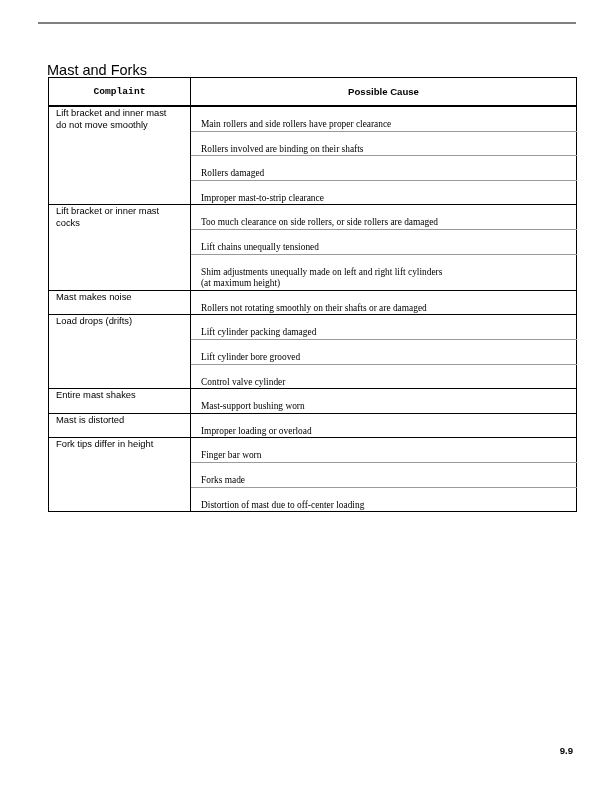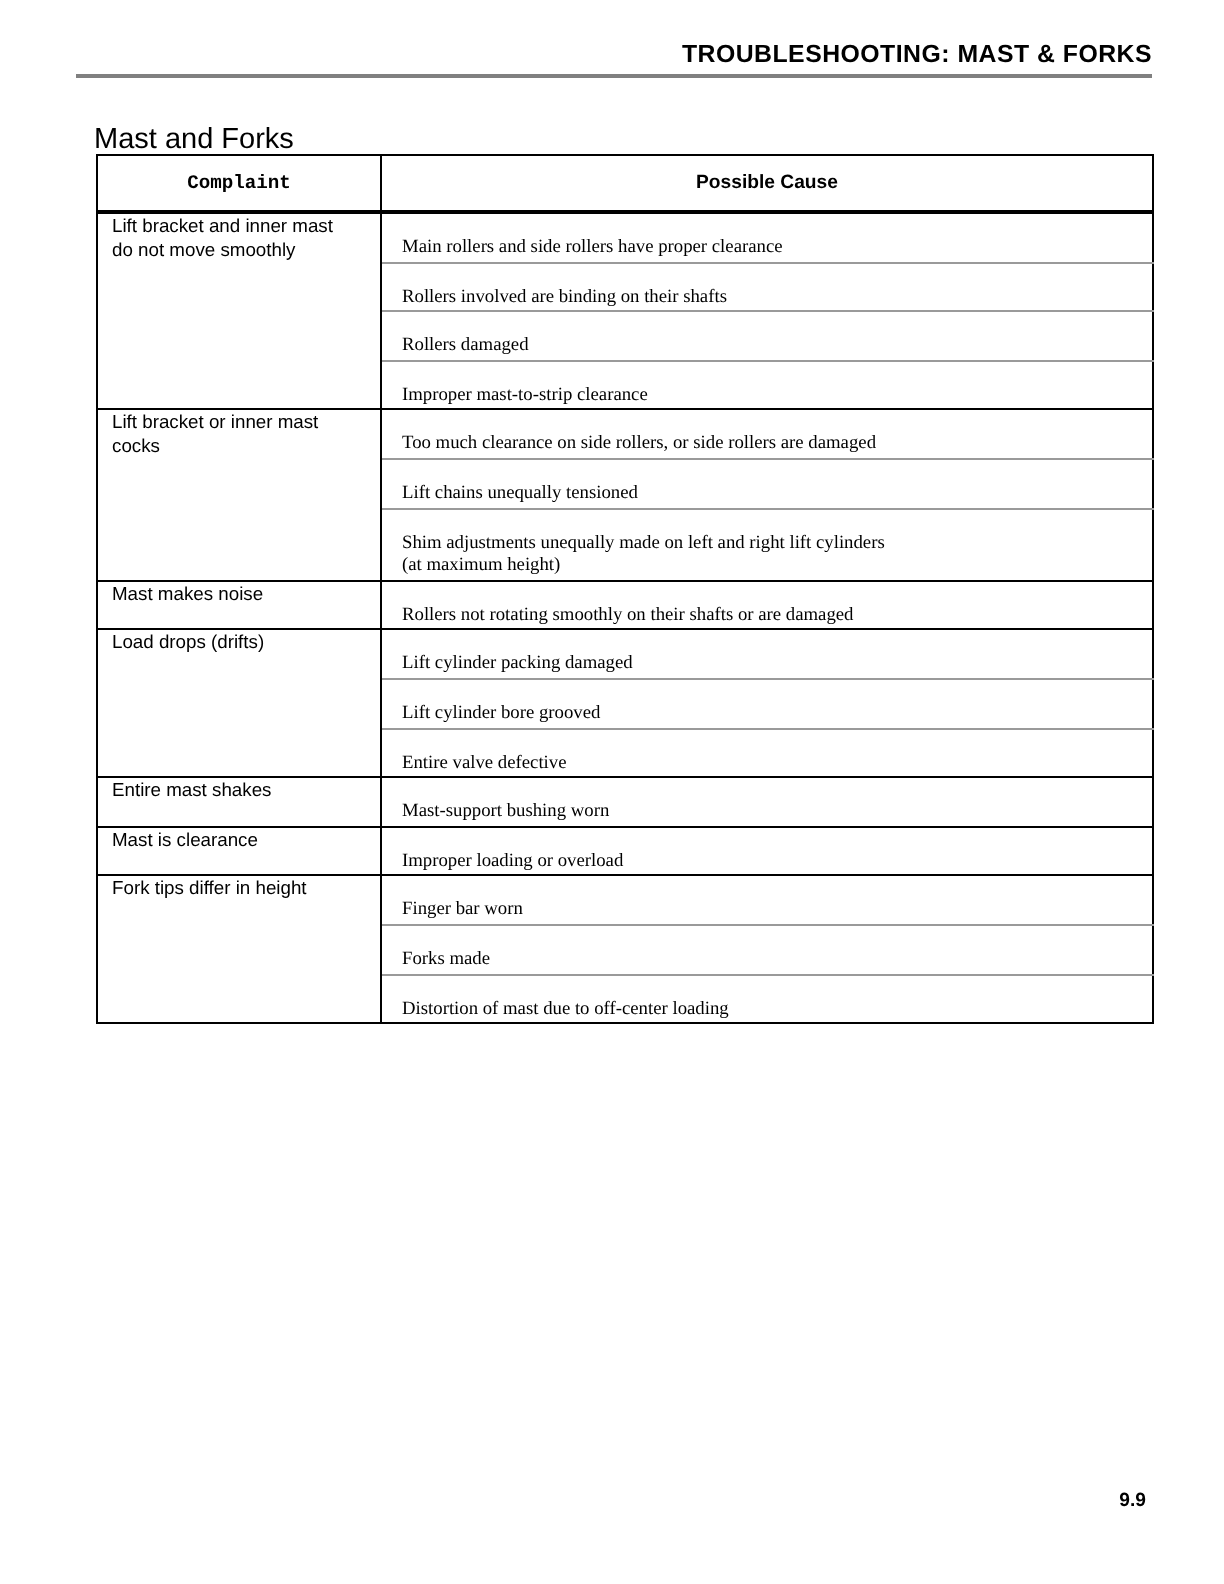--- a/index.html
+++ b/index.html
@@ -128,21 +128,20 @@
     font-weight: bold;
     text-align: right;
   }
 </style>
 </head>
 <body>
 
 <div class="page">
 
   <div class="doc-header">
-    <div class="doc-header-title">TROUBLESHOOTING: MAST &amp; FORKS</div>
     <div class="doc-header-rule"></div>
   </div>
 
   <h1 class="section-title">Mast and Forks</h1>
 
   <div class="tbl-wrap">
     <table class="trouble">
       <colgroup>
         <col class="c1">
         <col class="c2">
@@ -195,30 +194,30 @@
         </tr>
 
         <tr class="r group-top">
           <td class="complaint" rowspan="3">Load drops (drifts)</td>
           <td class="cause">Lift cylinder packing damaged</td>
         </tr>
         <tr class="r">
           <td class="cause sep-thin">Lift cylinder bore grooved</td>
         </tr>
         <tr class="r">
-          <td class="cause sep-thin">Entire valve defective</td>
+          <td class="cause sep-thin">Control valve cylinder</td>
         </tr>
 
         <tr class="r group-top">
           <td class="complaint">Entire mast shakes</td>
           <td class="cause">Mast-support bushing worn</td>
         </tr>
 
         <tr class="r group-top">
-          <td class="complaint">Mast is clearance</td>
+          <td class="complaint">Mast is distorted</td>
           <td class="cause">Improper loading or overload</td>
         </tr>
 
         <tr class="r group-top">
           <td class="complaint" rowspan="3">Fork tips differ in height</td>
           <td class="cause">Finger bar worn</td>
         </tr>
         <tr class="r">
           <td class="cause sep-thin">Forks made</td>
         </tr>

